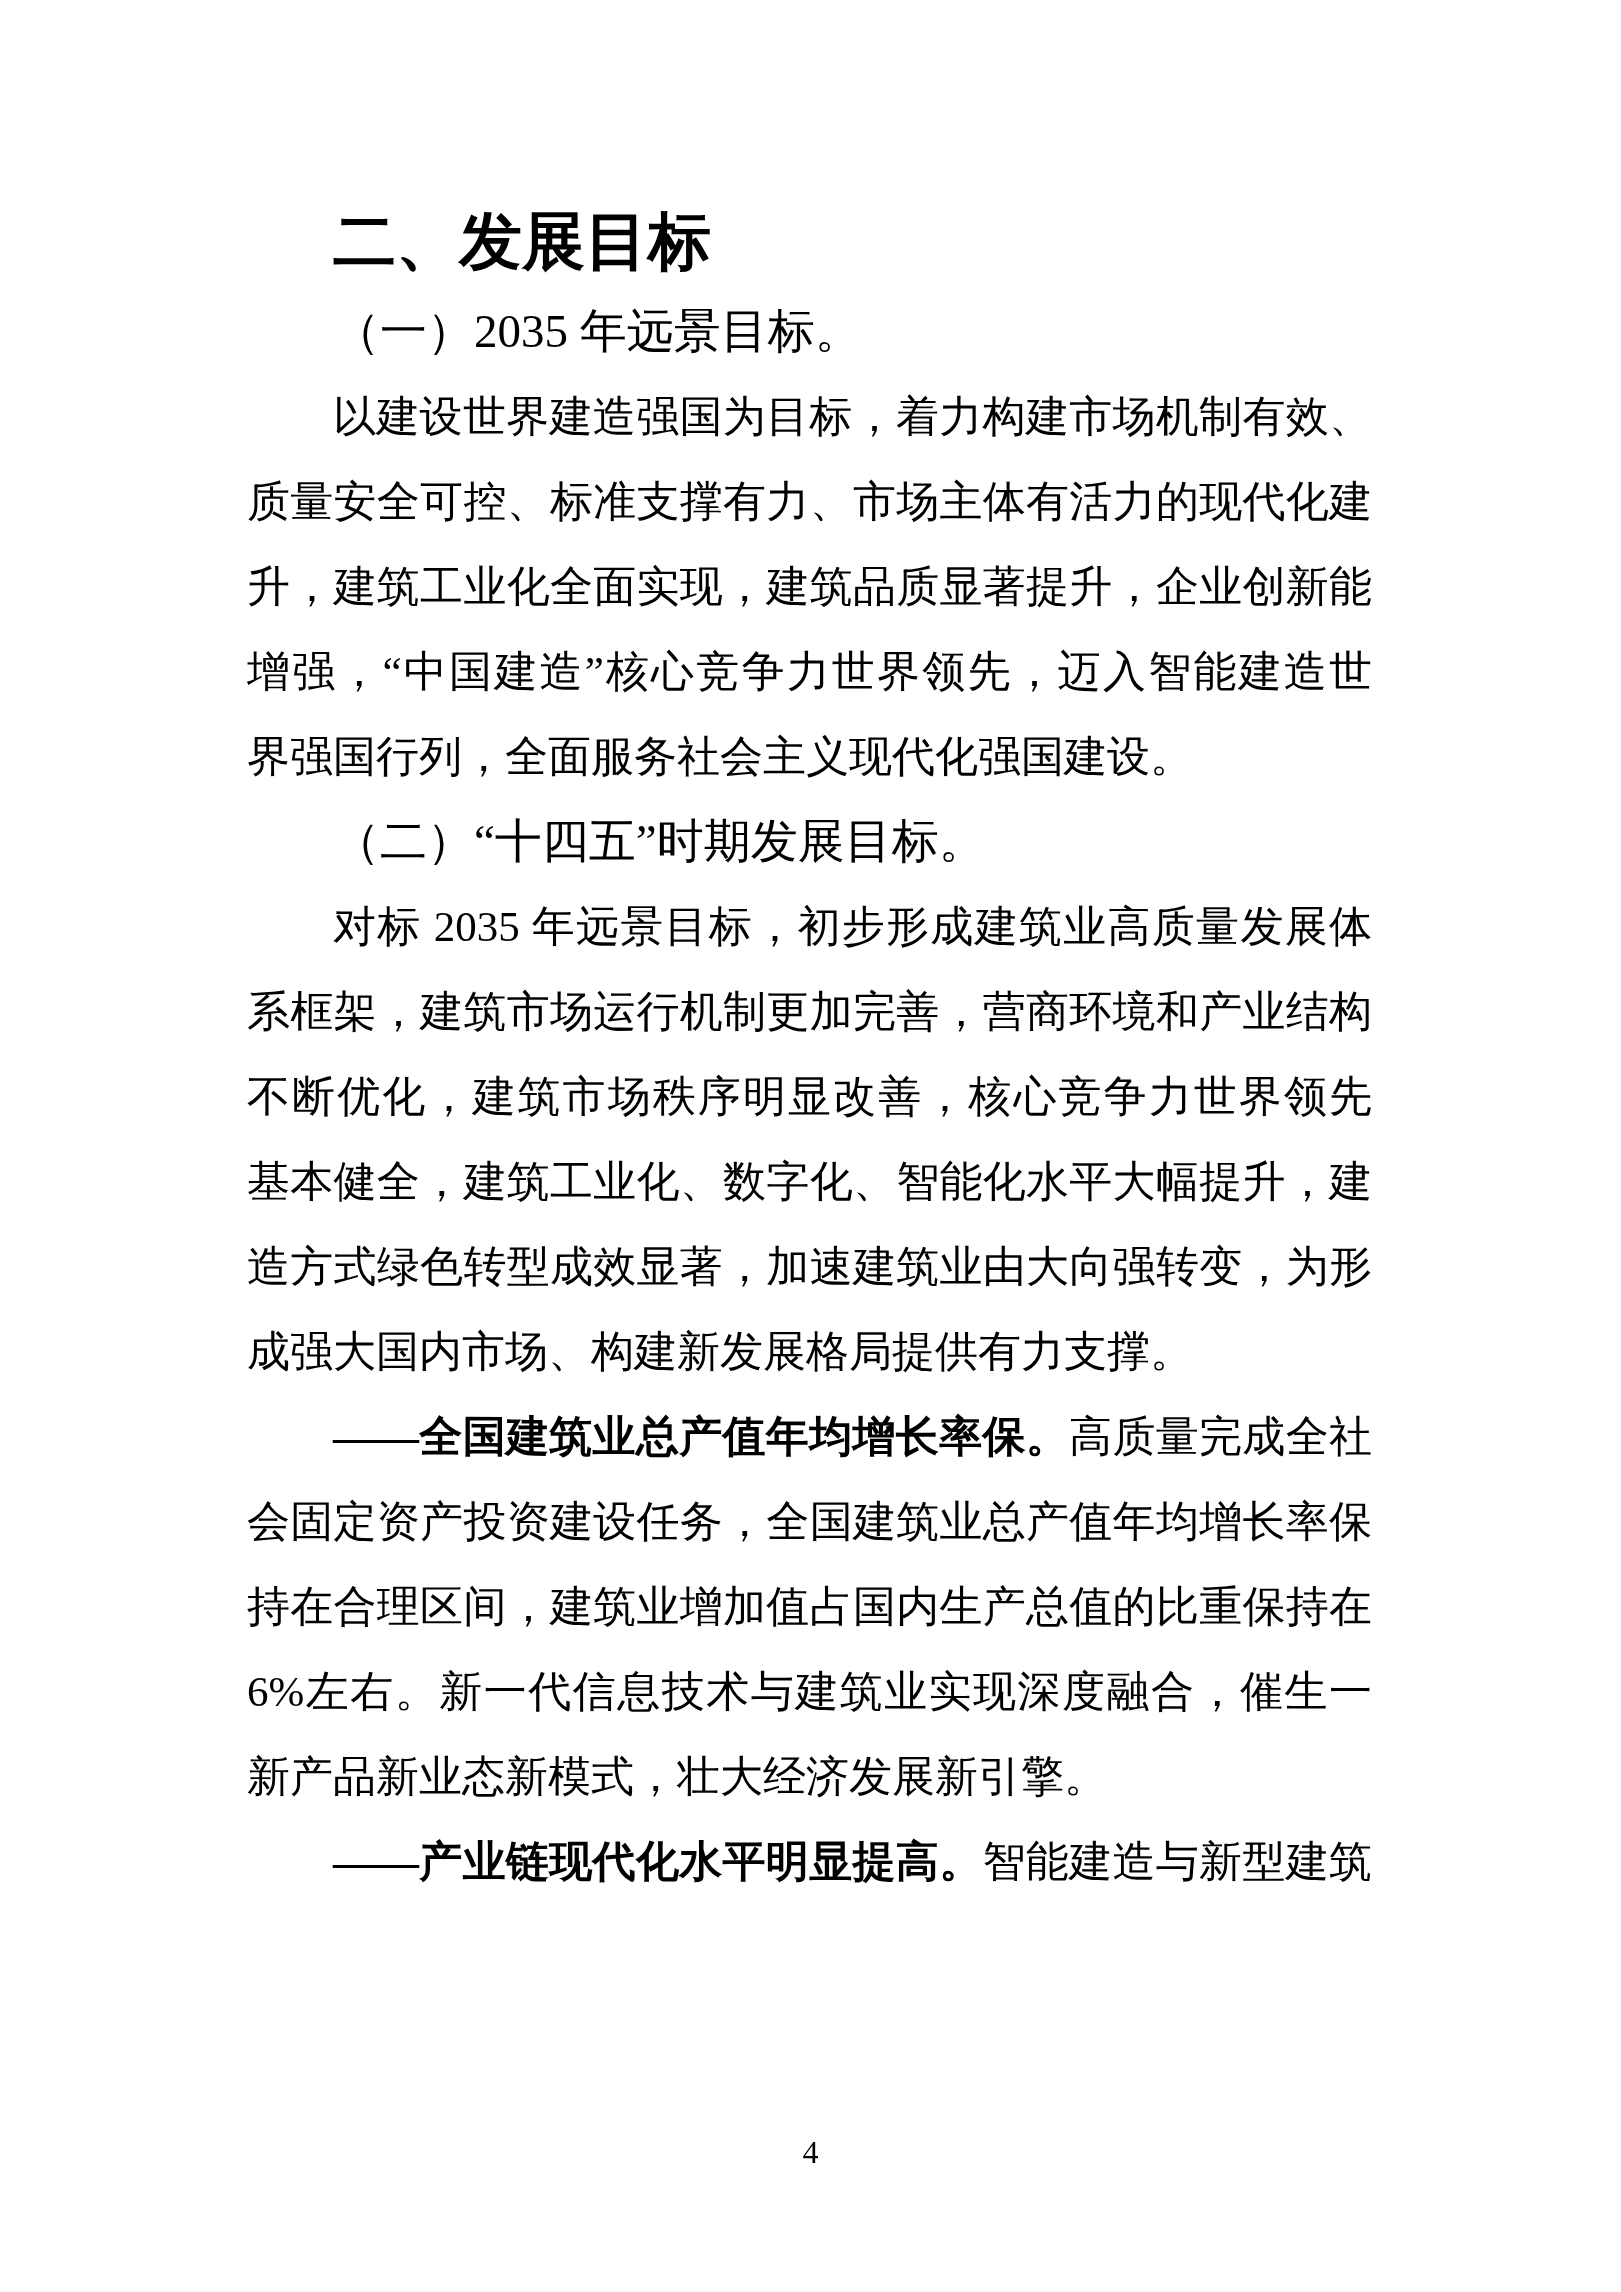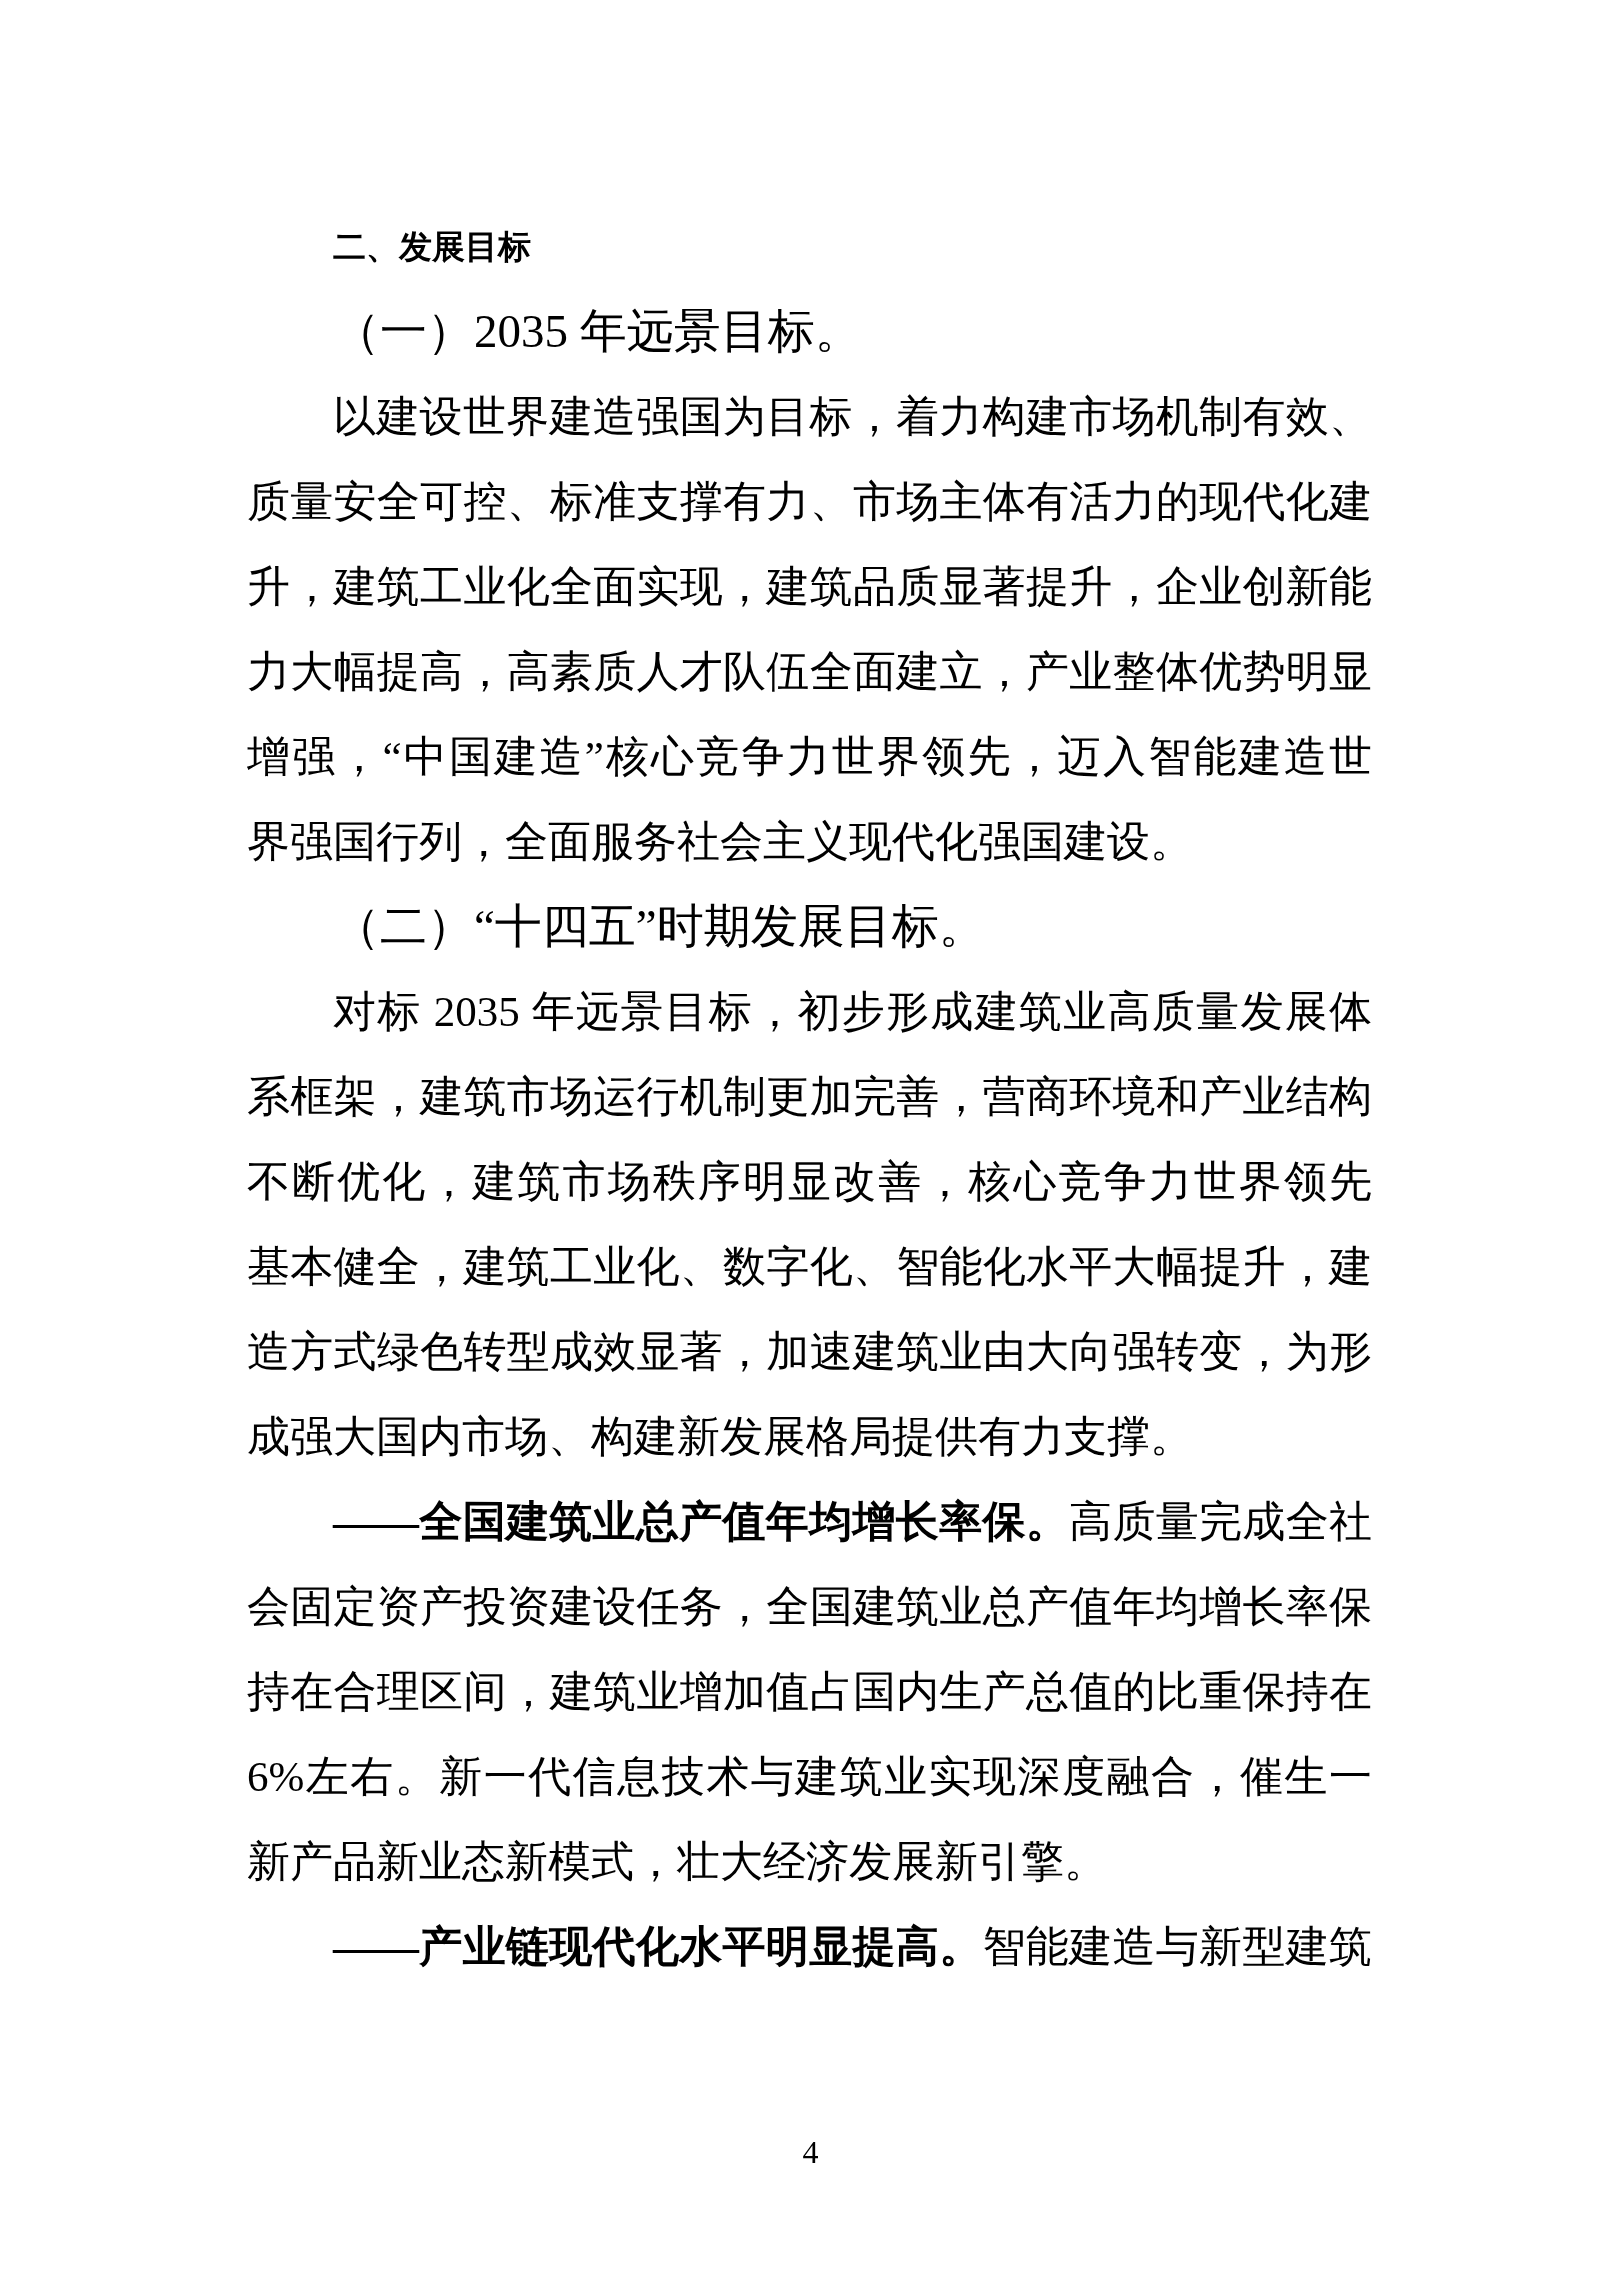--- a/index.html
+++ b/index.html
@@ -32,23 +32,23 @@
   }
   .line.indent {
     text-indent: 86px;
   }
   .line.justify {
     text-align: justify;
     text-align-last: justify;
     text-justify: inter-character;
   }
   .line.h1 {
-    font-family: Liberation Sans, sans-serif;
+    font-family: Liberation Mono, monospace;
     font-weight: 700;
-    font-size: 33px;
+    font-size: 63px;
   }
   .line.h2 {
     font-size: 47px;
     font-weight: 400;
   }
   .bold-run {
     font-weight: 700;
   }
   .normal-run {
     font-weight: 400;
@@ -68,21 +68,20 @@
 </head>
 <body>
 
 <div class="page">
   <div class="text-block">
       <div class="line h1 indent"><span class="bold-run">二、发展目标</span></div>
       <div class="line h2 indent"><span class="normal-run">（一）2035 年远景目标。</span></div>
       <div class="line body indent justify"><span class="normal-run">以建设世界建造强国为目标，着力构建市场机制有效、</span></div>
       <div class="line body justify"><span class="normal-run">质量安全可控、标准支撑有力、市场主体有活力的现代化建</span></div>
       <div class="line body justify"><span class="normal-run">升，建筑工业化全面实现，建筑品质显著提升，企业创新能</span></div>
-      <div class="line body justify"><span class="normal-run">力大幅提高，高素质人才队伍全面建立，产业整体优势明显</span></div>
       <div class="line body justify"><span class="normal-run">增强，“中国建造”核心竞争力世界领先，迈入智能建造世</span></div>
       <div class="line body"><span class="normal-run">界强国行列，全面服务社会主义现代化强国建设。</span></div>
       <div class="line h2 indent"><span class="normal-run">（二）“十四五”时期发展目标。</span></div>
       <div class="line body indent justify"><span class="normal-run">对标 2035 年远景目标，初步形成建筑业高质量发展体</span></div>
       <div class="line body justify"><span class="normal-run">系框架，建筑市场运行机制更加完善，营商环境和产业结构</span></div>
       <div class="line body justify"><span class="normal-run">不断优化，建筑市场秩序明显改善，核心竞争力世界领先</span></div>
       <div class="line body justify"><span class="normal-run">基本健全，建筑工业化、数字化、智能化水平大幅提升，建</span></div>
       <div class="line body justify"><span class="normal-run">造方式绿色转型成效显著，加速建筑业由大向强转变，为形</span></div>
       <div class="line body"><span class="normal-run">成强大国内市场、构建新发展格局提供有力支撑。</span></div>
       <div class="line body indent justify"><span class="bold-run">——全国建筑业总产值年均增长率保。</span><span class="normal-run">高质量完成全社</span></div>

